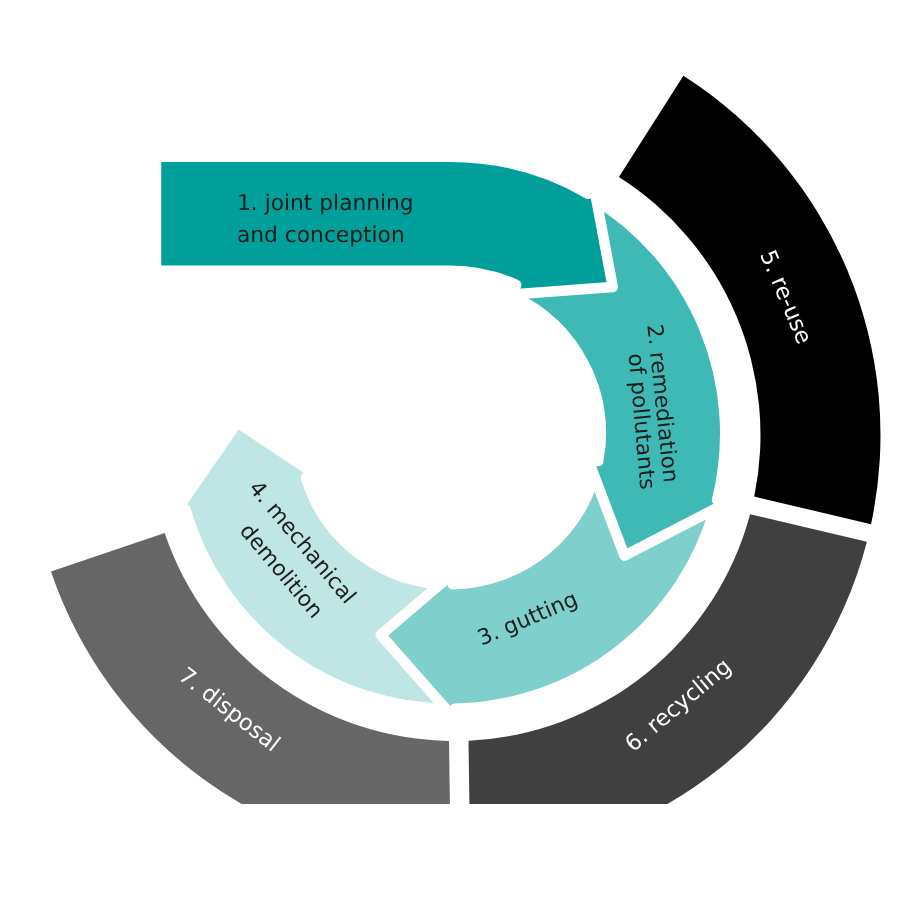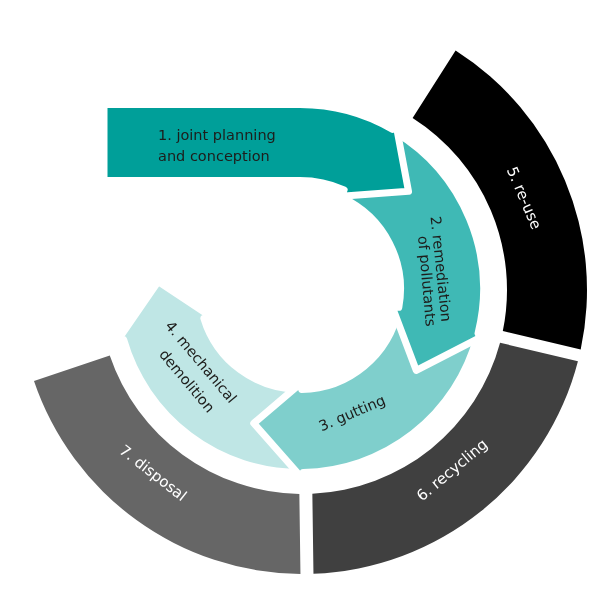--- a/index.html
+++ b/index.html
@@ -1,16 +1,16 @@
 <!DOCTYPE html>
 <html><head>
   <meta charset="utf-8">
   <style>
     html, body { margin: 0; padding: 0; background: #ffffff; }
-    #stage { width: 600px; height: 600px; position: relative; overflow: hidden; background: #ffffff; }
+    #stage { width: 600px; height: 536px; position: relative; overflow: hidden; background: #ffffff; }
     svg { display: block; }
     .inner-text { font-family: "DejaVu Sans", sans-serif; font-size: 14.5px; }
     .outer-text { font-family: "DejaVu Sans", sans-serif; font-size: 15px; }
     .arrow { stroke: #ffffff; stroke-width: 7; stroke-linejoin: round; }
   </style>
 </head>
 <body>
 
 <div id="stage">
   <svg width="600" height="600" viewBox="0 0 600 600">

